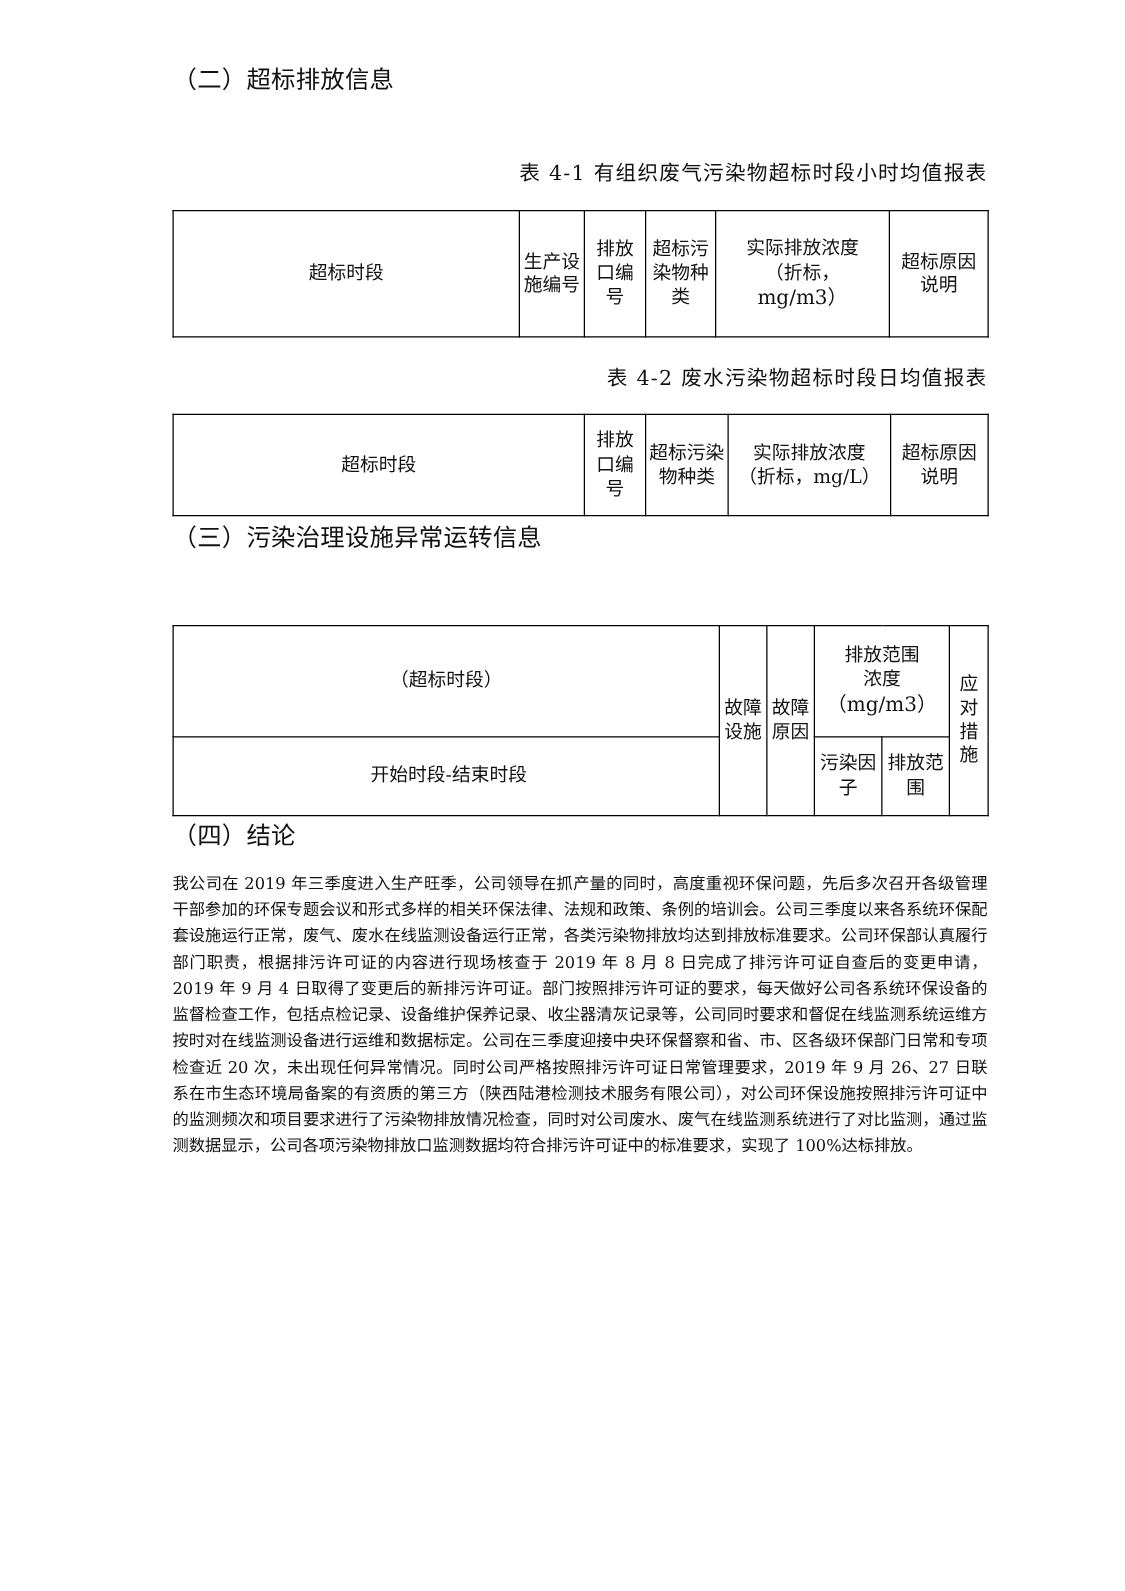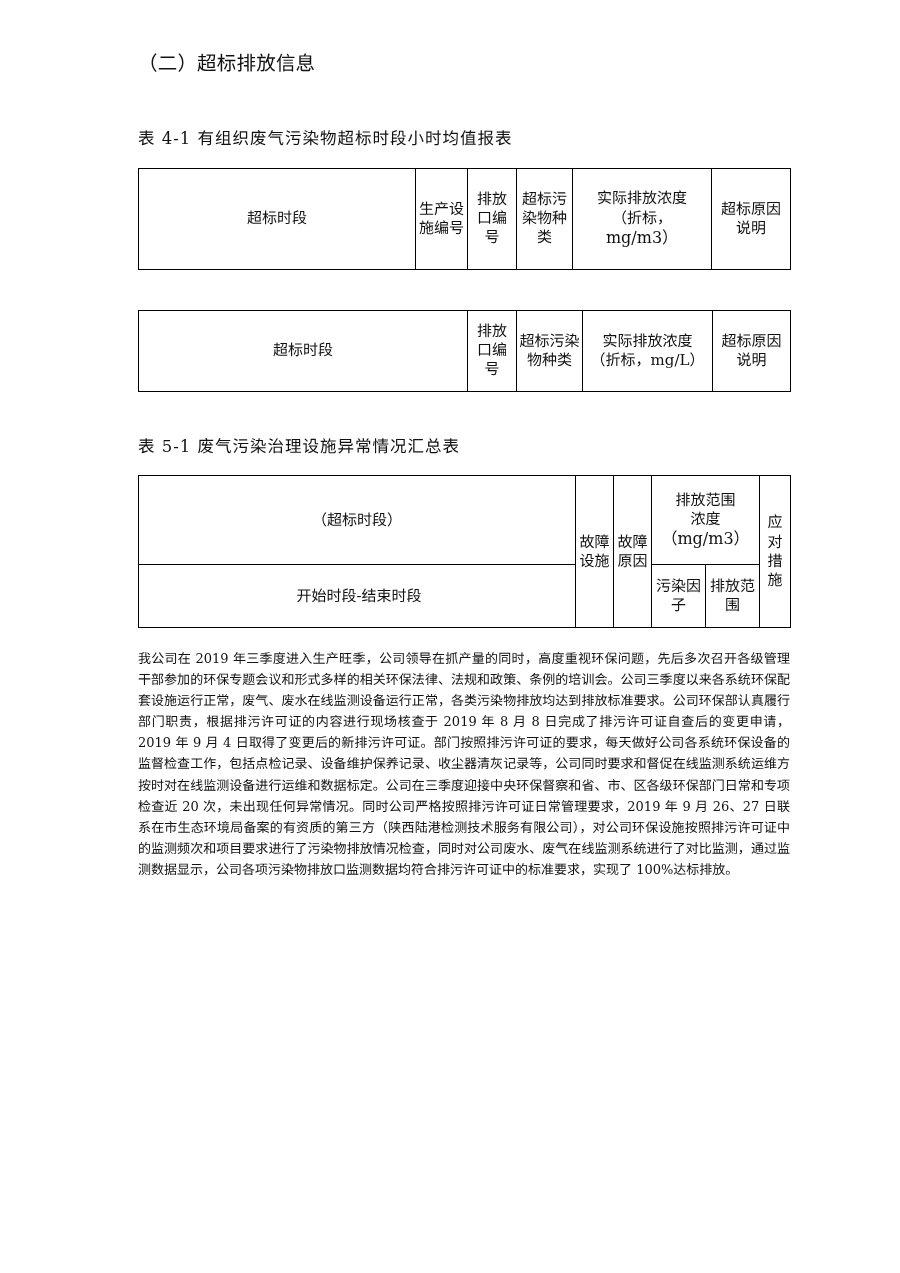--- a/index.html
+++ b/index.html
@@ -34,21 +34,21 @@
   .section-heading {
     font-size: 19.5px;
     line-height: 1.25;
     font-weight: normal;
     letter-spacing: 0.2px;
     margin: 0;
     color: #111;
   }
 
   .table-caption {
-    text-align: left;
+    text-align: right;
     font-size: 16.5px;
     line-height: 1.3;
     letter-spacing: 1.0px;
     margin: 0;
     color: #111;
   }
 
   
   table.doc-table {
     border-collapse: collapse;
@@ -139,20 +139,21 @@
             <span class="vstack">（折标，</span>
             <span class="vstack unit">mg/m3）</span>
           </td>
           <td class="outer-right">超标原因说明</td>
         </tr>
       </tbody>
     </table>
 
     <div class="sp-4"></div>
 
+    <div class="table-caption">表 4-2  废水污染物超标时段日均值报表</div>
 
     <div class="sp-3"></div>
 
     <table class="doc-table">
       <colgroup>
         <col style="width:329px">
         <col style="width:49px">
         <col style="width:66px">
         <col style="width:130px">
         <col style="width:78px">
@@ -166,25 +167,25 @@
             <span class="vstack">实际排放浓度</span>
             <span class="vstack">（折标，mg/L）</span>
           </td>
           <td class="outer-right">超标原因说明</td>
         </tr>
       </tbody>
     </table>
 
     <div class="sp-5"></div>
 
+    <h2 class="section-heading">（三）污染治理设施异常运转信息</h2>
 
     <div class="sp-6"></div>
     <div style="height:16px"></div>
 
-    <div class="table-caption">表 5-1  废气污染治理设施异常情况汇总表</div>
 
     <div class="sp-7"></div>
 
     <table class="doc-table">
       <colgroup>
         <col style="width:437px">
         <col style="width:38px">
         <col style="width:38px">
         <col style="width:54px">
         <col style="width:54px">
@@ -205,19 +206,20 @@
         <tr>
           <td class="outer-left cell-left" style="height:58px">开始时段-结束时段</td>
           <td>污染因子</td>
           <td>排放范围</td>
         </tr>
       </tbody>
     </table>
 
     <div class="sp-8"></div>
 
+    <h2 class="section-heading">（四）结论</h2>
 
     <div class="sp-9"></div>
 
     <p class="body-par">我公司在 2019 年三季度进入生产旺季，公司领导在抓产量的同时，高度重视环保问题，先后多次召开各级管理干部参加的环保专题会议和形式多样的相关环保法律、法规和政策、条例的培训会。公司三季度以来各系统环保配套设施运行正常，废气、废水在线监测设备运行正常，各类污染物排放均达到排放标准要求。公司环保部认真履行部门职责，根据排污许可证的内容进行现场核查于 2019 年 8 月 8 日完成了排污许可证自查后的变更申请，2019 年 9 月 4 日取得了变更后的新排污许可证。部门按照排污许可证的要求，每天做好公司各系统环保设备的监督检查工作，包括点检记录、设备维护保养记录、收尘器清灰记录等，公司同时要求和督促在线监测系统运维方按时对在线监测设备进行运维和数据标定。公司在三季度迎接中央环保督察和省、市、区各级环保部门日常和专项检查近 20 次，未出现任何异常情况。同时公司严格按照排污许可证日常管理要求，2019 年 9 月 26、27 日联系在市生态环境局备案的有资质的第三方（陕西陆港检测技术服务有限公司），对公司环保设施按照排污许可证中的监测频次和项目要求进行了污染物排放情况检查，同时对公司废水、废气在线监测系统进行了对比监测，通过监测数据显示，公司各项污染物排放口监测数据均符合排污许可证中的标准要求，实现了 100%达标排放。</p>
 
   </div>
 </div>
 
 </body></html>

